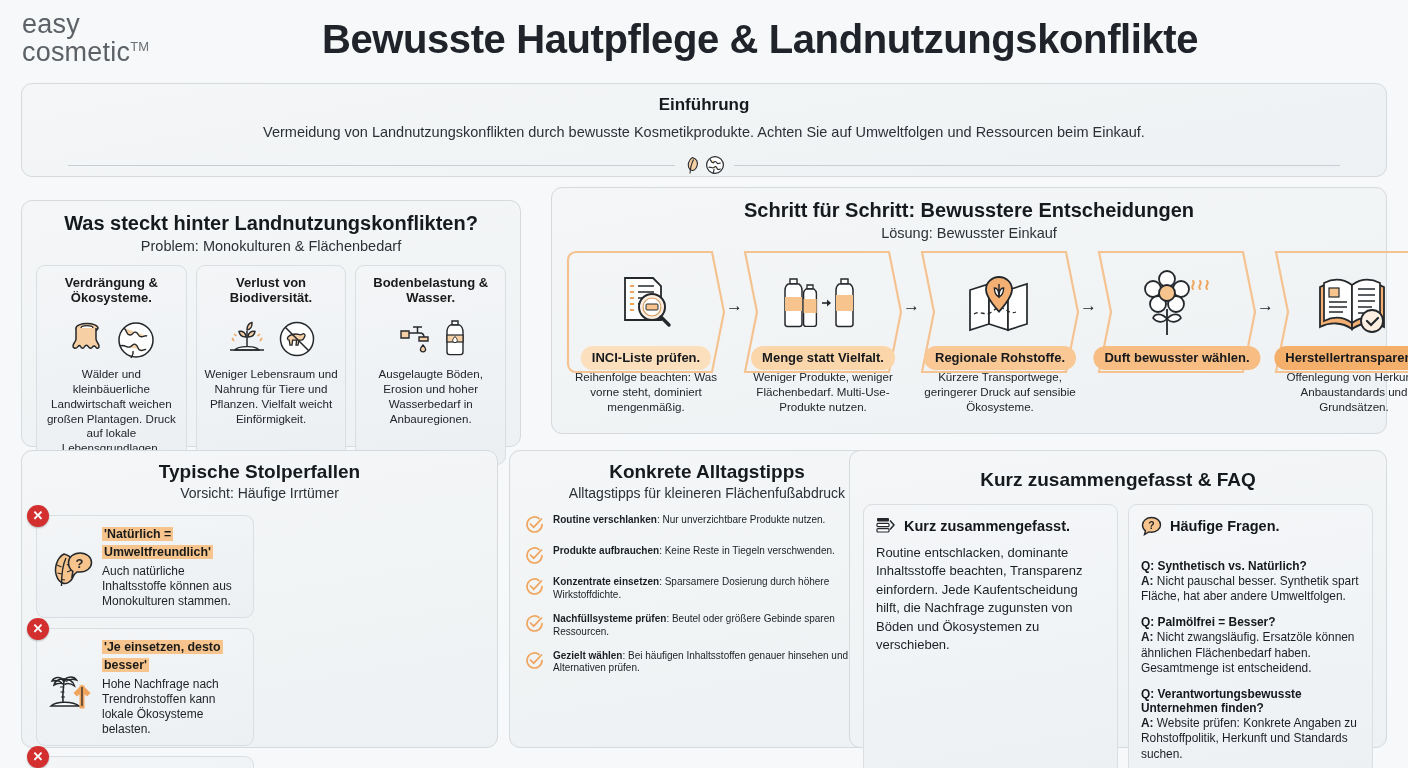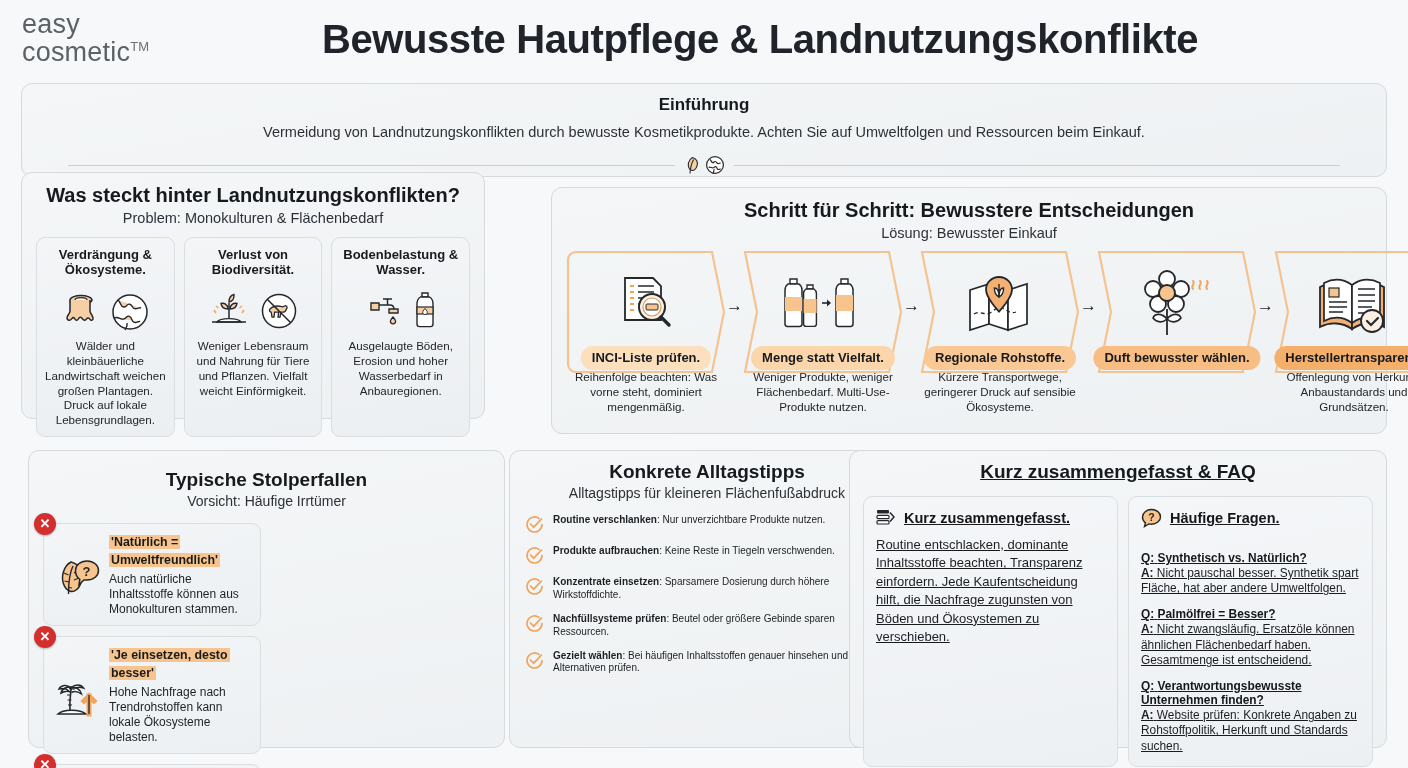--- a/index.html
+++ b/index.html
@@ -34,21 +34,21 @@
 
   
   .intro { position: absolute; left: 21px; top: 83px; width: 1366px; height: 94px; padding-top: 11px; }
   .intro .panel-title { font-size: 17px; }
   .intro .panel-sub   { font-size: 14.5px; margin-top: 9px; }
   .intro .divider { display: flex; align-items: center; justify-content: center; gap: 9px; margin-top: 15px; padding: 0 46px; }
   .intro .divider .rule { flex: 1; height: 1px; background: #c8ced3; }
   .intro .divider .dots { display: flex; gap: 3px; align-items: center; }
 
   
-  .r2-left  { position: absolute; left: 21px;  top: 172px; width: 464px; height: 247px; padding: 11px 10px 10px; }
+  .r2-left  { position: absolute; left: 21px;  top: 200px; width: 500px; height: 247px; padding: 11px 10px 10px; }
   .r2-right { position: absolute; left: 551px; top: 187px; width: 836px; height: 247px; padding: 11px 12px 10px; }
   .r2-left .panel-title  { font-size: 20px; }
   .r2-left .panel-sub    { font-size: 14.5px; margin-top: 3px; }
   .r2-right .panel-title { font-size: 20px; }
   .r2-right .panel-sub   { font-size: 14.5px; margin-top: 3px; }
 
   .prob-row { display: flex; gap: 9px; margin-top: 11px; padding: 0 4px; }
   .prob {
     flex: 1; background: linear-gradient(170deg,#f3f5f7,#eceff2);
     border: 1px solid #d9dee2; border-radius: 9px;
@@ -75,23 +75,23 @@
   .step-desc {
     position: absolute; left: 2px; right: 2px; top: 119px;
     text-align: center; font-size: 11.6px; line-height: 1.3; color: #21262b;
   }
   .arrow {
     flex: 0 0 16px; align-self: flex-start; margin-top: 47px;
     font-size: 17px; color: #1b1e22; text-align: center; line-height: 1;
   }
 
   
-  .r3-a { position: absolute; left: 28px;  top: 450px; width: 477px; height: 298px; padding: 18px 9px 9px; }
+  .r3-a { position: absolute; left: 21px;  top: 450px; width: 477px; height: 298px; padding: 10px 9px 9px; }
   .r3-b { position: absolute; left: 509px; top: 450px; width: 396px; height: 298px; padding: 10px 13px 9px; }
-  .r3-c { position: absolute; left: 849px; top: 450px; width: 538px; height: 298px; padding: 10px 11px 9px; text-decoration: underline; }
+  .r3-c { position: absolute; left: 849px; top: 450px; width: 538px; height: 298px; padding: 18px 11px 9px; }
   .r3-a .panel-title, .r3-b .panel-title, .r3-c .panel-title { font-size: 19px; }
   .r3-a .panel-sub, .r3-b .panel-sub { font-size: 14px; margin-top: 2px; }
 
   .pit-grid { display: flex; flex-wrap: wrap; gap: 10px 12px; margin-top: 14px; padding: 0 5px; }
   .pit {
     position: relative; width: 218px; min-height: 102px;
     background: linear-gradient(170deg,#f3f5f7,#ecf0f2);
     border: 1px solid #d9dee2; border-radius: 9px;
     padding: 8px 9px 8px 10px; display: flex; gap: 7px;
   }

